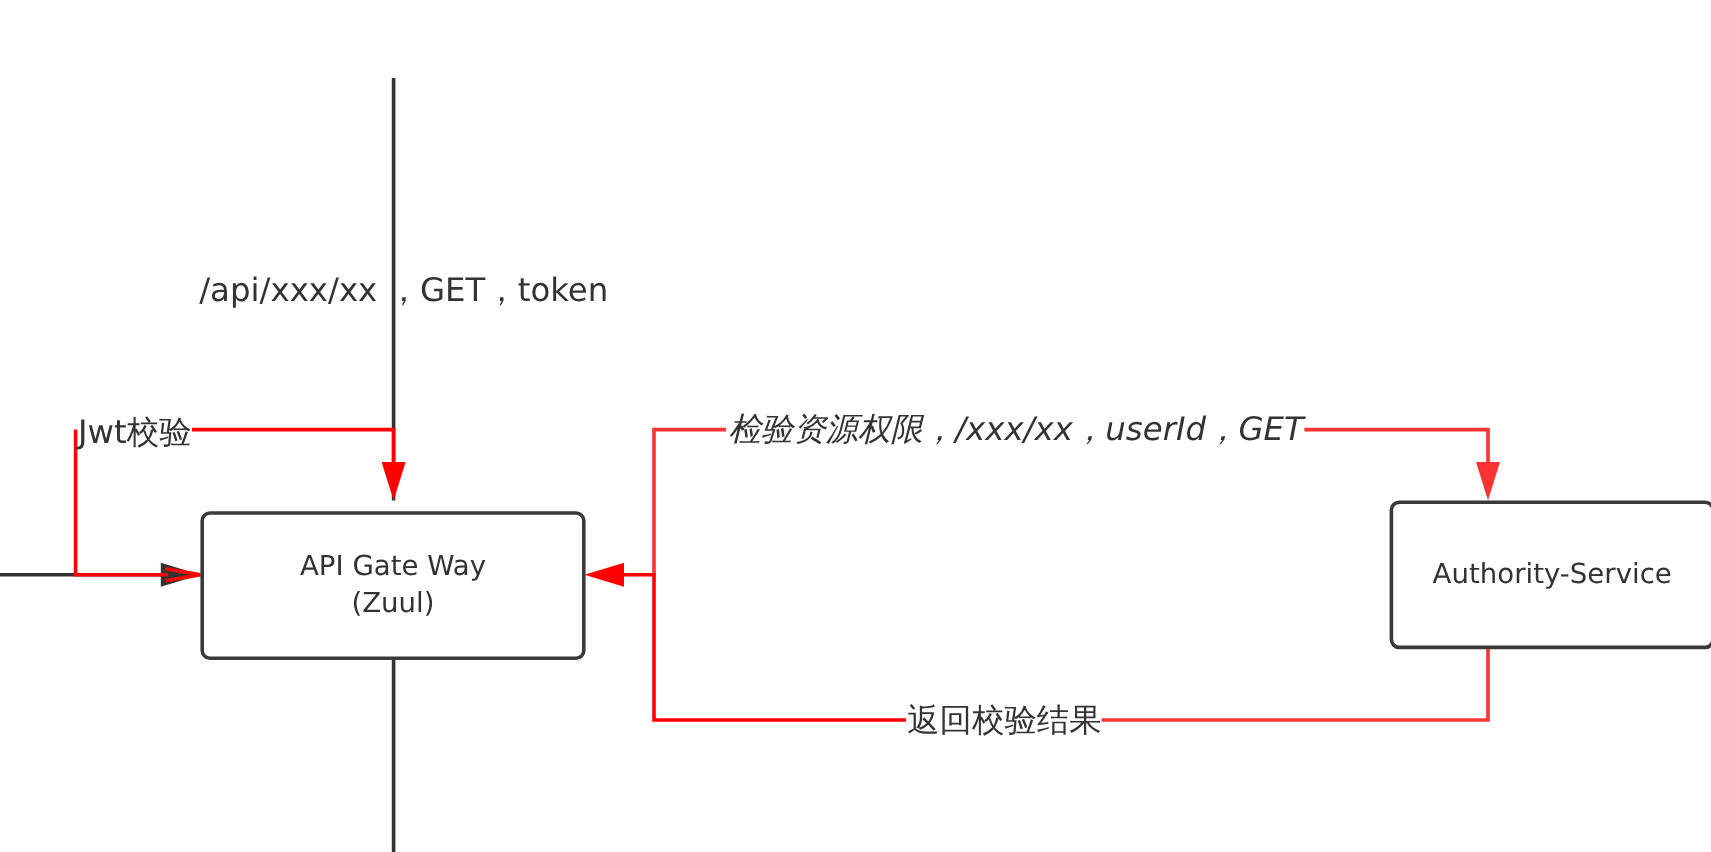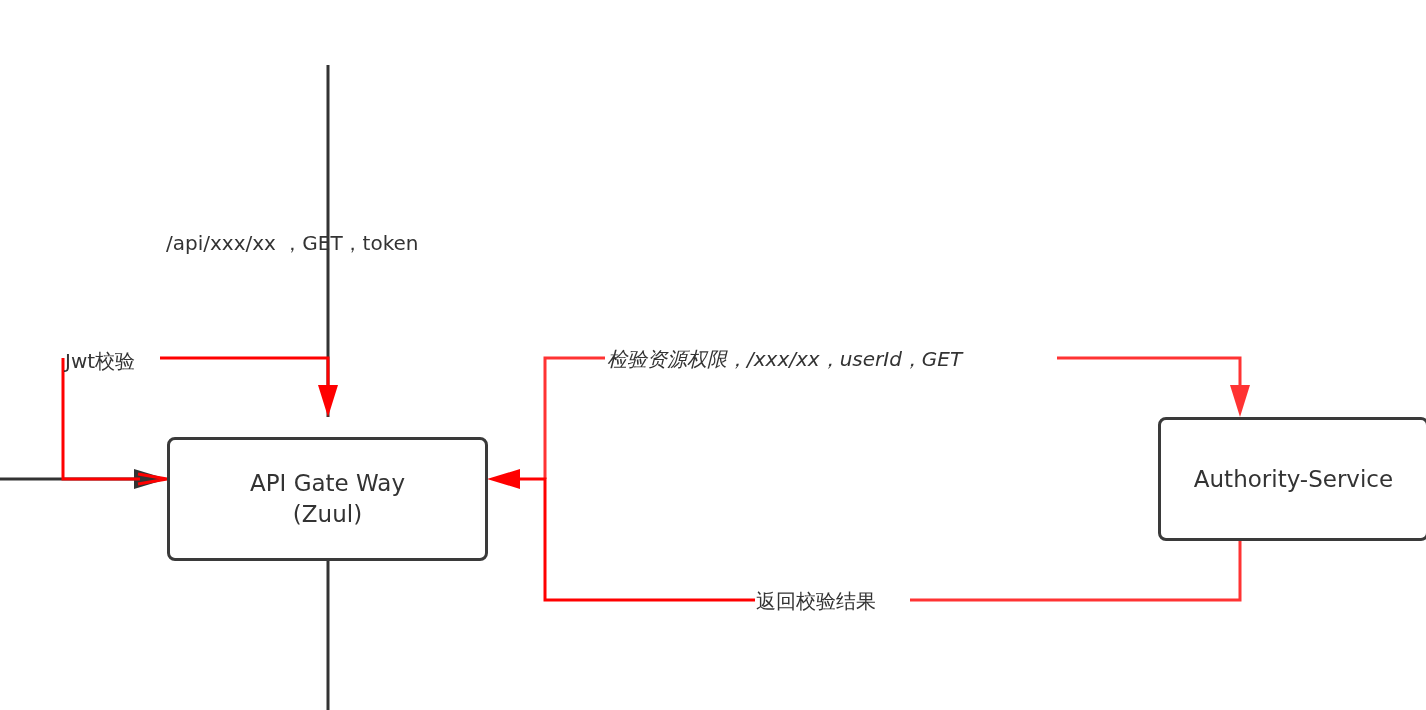--- a/index.html
+++ b/index.html
@@ -3,21 +3,21 @@
 <meta charset="utf-8">
 <style>
   html, body { margin: 0; padding: 0; background: #ffffff; }
   body { width: 1426px; height: 710px; position: relative; overflow: hidden;
          font-family: "DejaVu Sans", "Liberation Sans", sans-serif; color: #333333; }
   svg.canvas { position: absolute; left: 0; top: 0; }
   .node { position: absolute; box-sizing: border-box; border: 3px solid #3a3a3a; border-radius: 8px;
           background: #ffffff; display: flex; align-items: center; justify-content: center;
           text-align: center; font-size: 23px; line-height: 31px; color: #333333; }
   .node .inner { white-space: pre-line; }
-  .lbl { position: absolute; background: #ffffff; font-size: 20px; line-height: 28px; color: #333333; white-space: nowrap; }
+  .lbl { position: absolute; background: #ffffff; font-size: 27px; line-height: 28px; color: #333333; white-space: nowrap; }
 </style>
 </head>
 <body>
 
 <svg class="canvas" width="1426" height="710">
   <defs>
     <marker id="arrowDark" markerWidth="10" markerHeight="10" refX="9" refY="5" orient="auto" markerUnits="userSpaceOnUse" viewBox="0 0 10 10">
       <path d="M0,0 L10,5 L0,10 z" fill="#333333"></path>
     </marker>
   </defs>
@@ -36,21 +36,21 @@
 
   <polyline points="545,479 545,358 605,358" fill="none" stroke="#ff3333" stroke-width="3"></polyline>
   <polyline points="1057,358 1240,358 1240,390" fill="none" stroke="#ff3333" stroke-width="3"></polyline>
   <path d="M1230,385 L1240,417 L1250,385 z" fill="#ff3333"></path>
 
   <polyline points="1240,540 1240,600 910,600" fill="none" stroke="#ff3333" stroke-width="3"></polyline>
   <polyline points="755,600 545,600 545,479 515,479" fill="none" stroke="#ff0000" stroke-width="3"></polyline>
   <path d="M520,469 L487,479 L520,489 z" fill="#ff0000"></path>
 </svg>
 
-<div class="node" style="left:167px; top:437px; width:321px; height:124px;">
+<div class="node" style="left:167px; top:426px; width:321px; height:124px;">
   <span class="inner">API Gate Way
 (Zuul)</span>
 </div>
 
 <div class="node" style="left:1158px; top:417px; width:271px; height:124px;">
   <span class="inner">Authority-Service</span>
 </div>
 
 <div class="lbl" style="left:166px; top:229px; background:transparent;">/api/xxx/xx ，GET，token</div>
 <div class="lbl" style="left:65px; top:347px;text-align:right;">Jwt校验</div>

